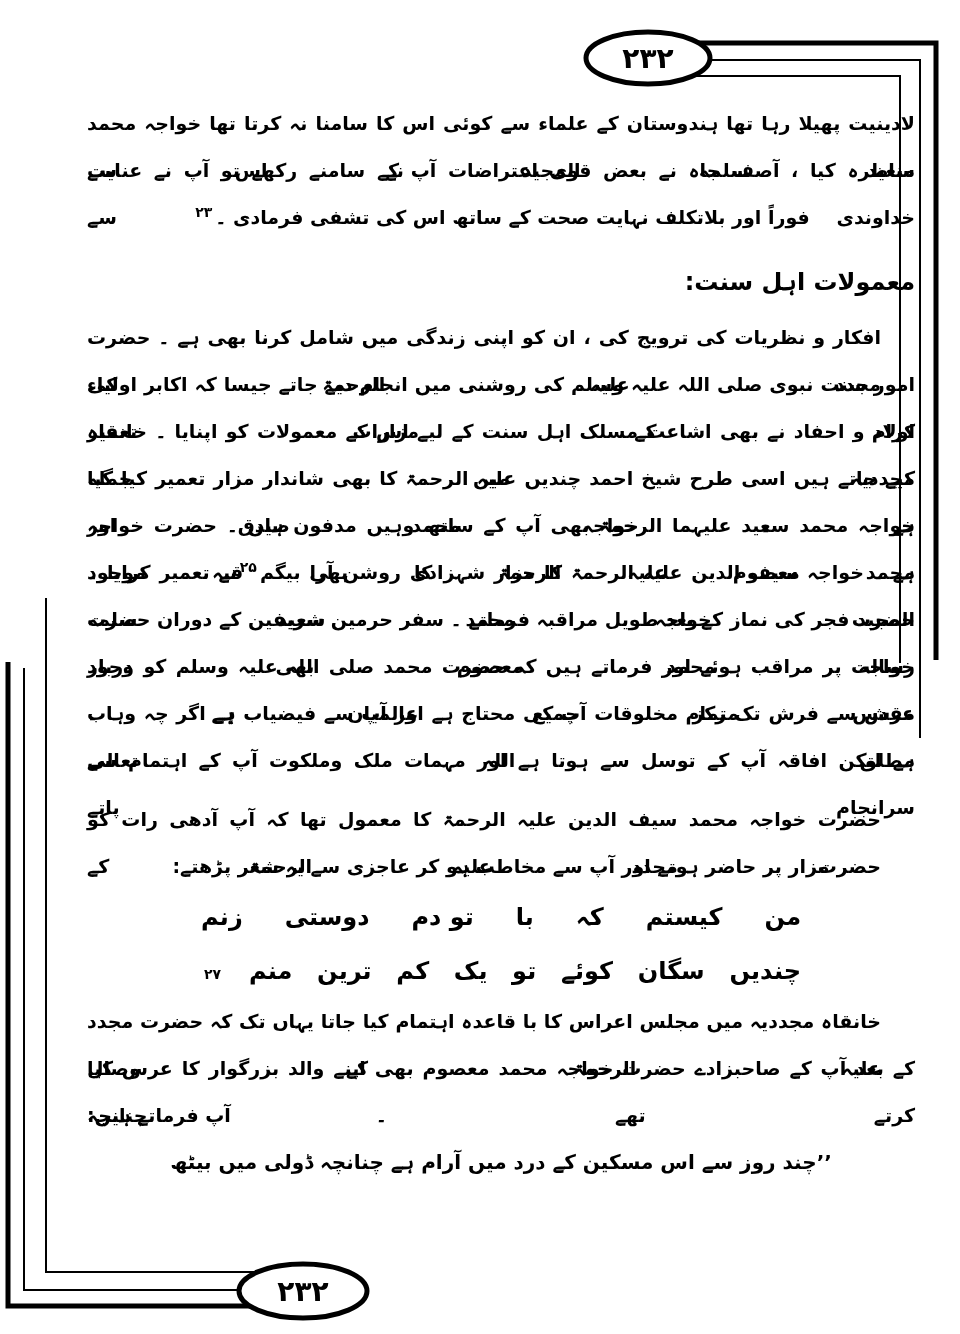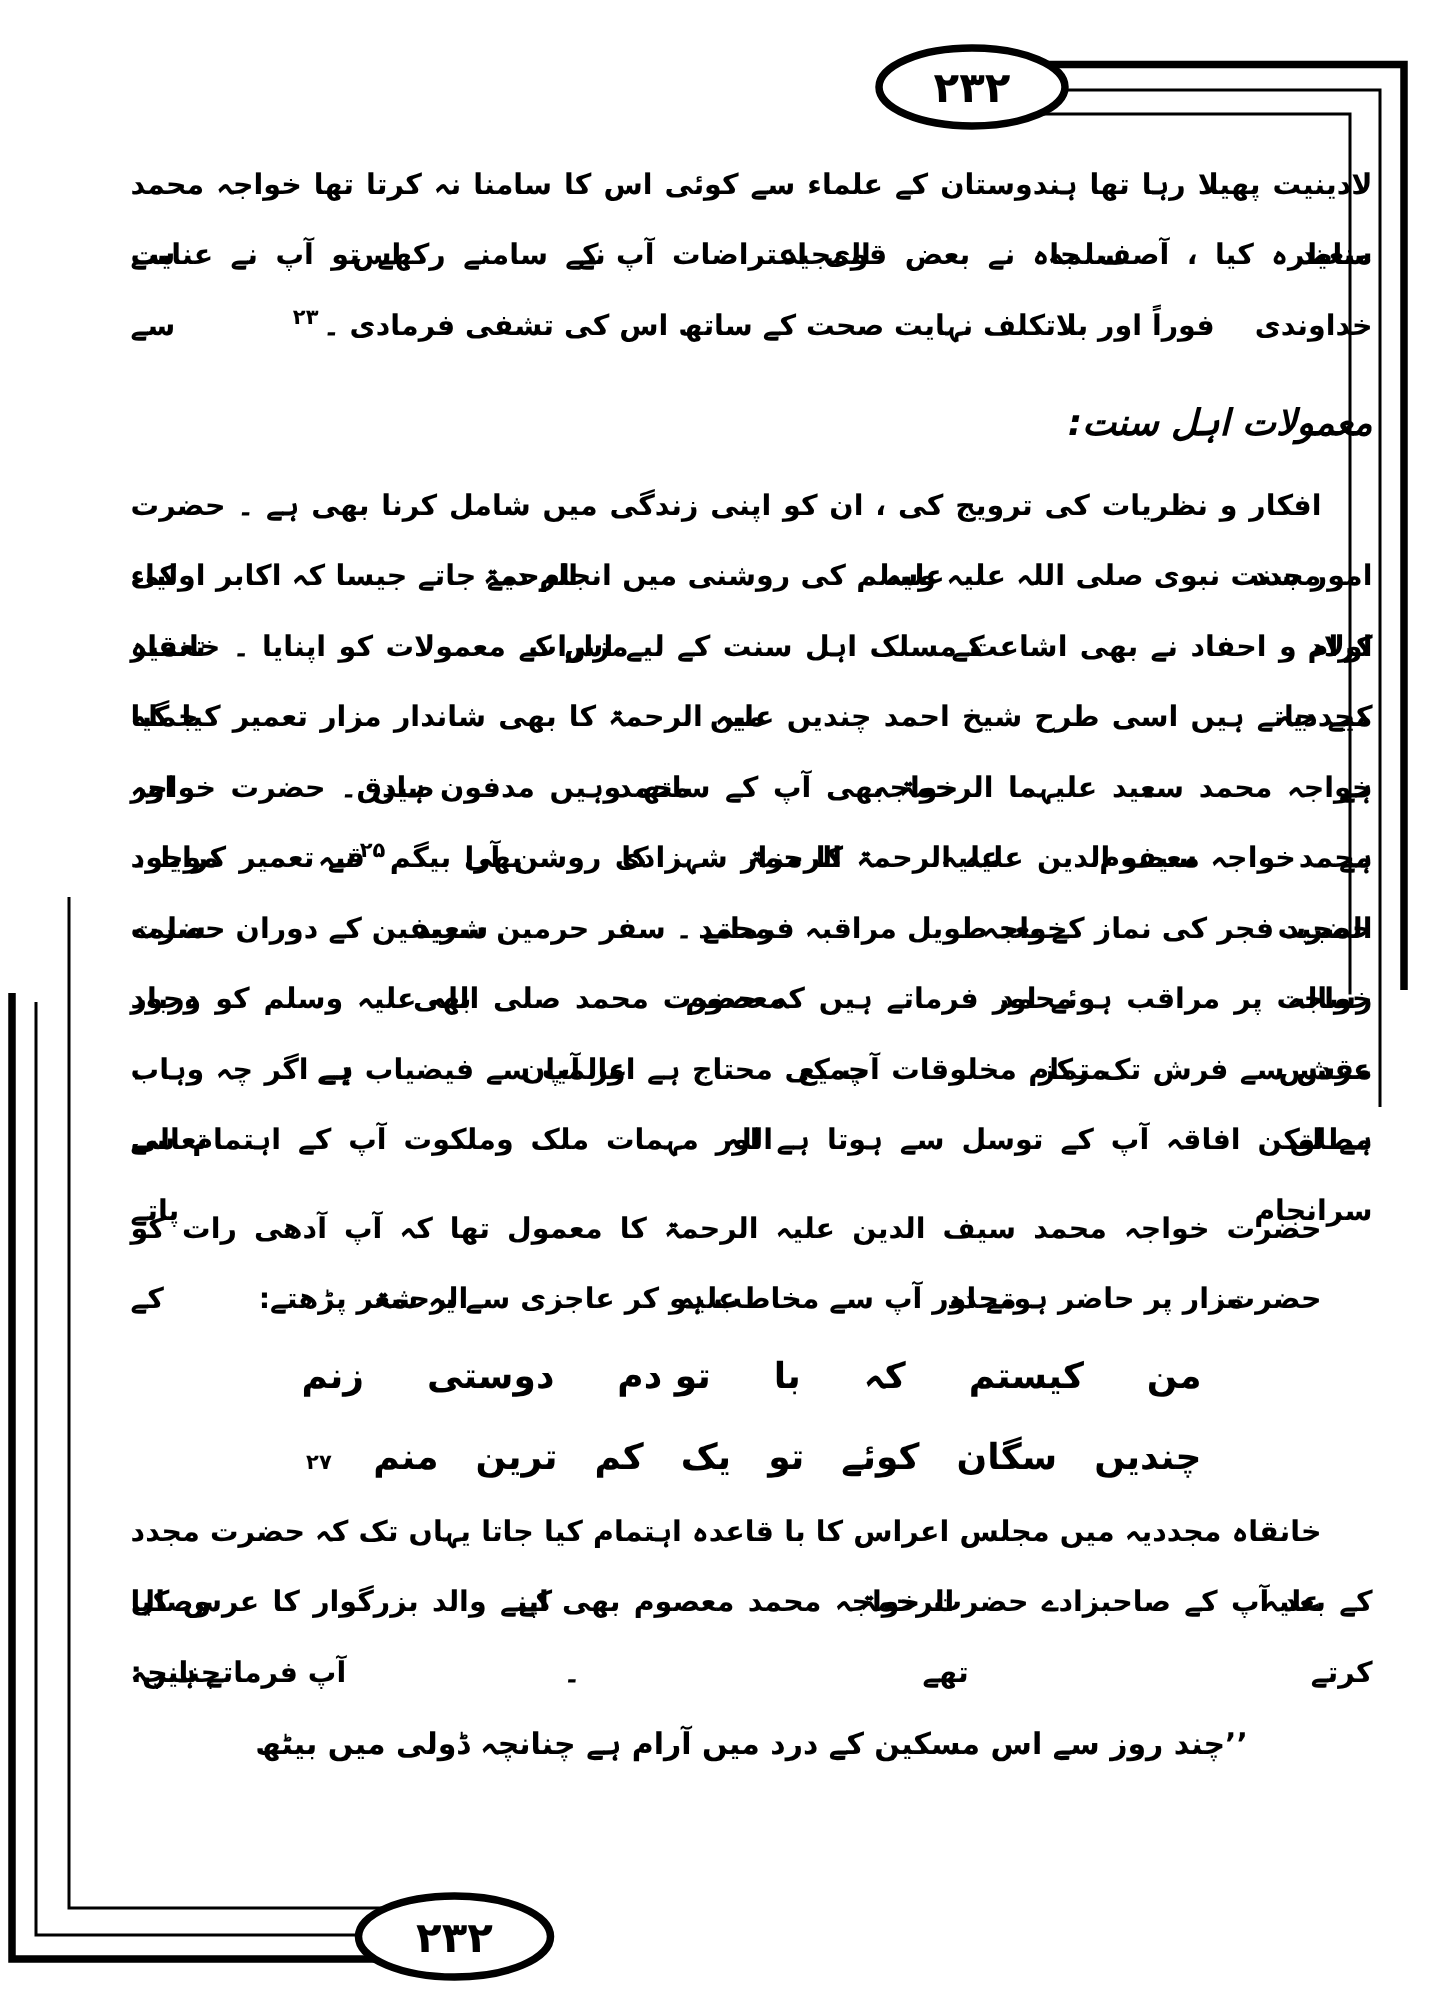--- a/index.html
+++ b/index.html
@@ -7,21 +7,21 @@
        font-family:"DejaVu Sans",sans-serif;}
   .frame-svg{position:absolute;left:0;top:0;z-index:0;}
   .text-area{position:absolute;left:87px;top:100px;width:828px;z-index:1;
              direction:rtl;color:#000;}
   .tl{font-size:19px;font-weight:bold;line-height:47px;height:47px;
       text-align:justify;text-align-last:justify;white-space:normal;overflow:visible;}
   .tl-center{text-align:left;text-align-last:center;}
   .tl-left{text-align:center;text-align-last:left;}
   .tl-indent{padding-right:34px;}
   .heading{font-size:24px;font-weight:bold;line-height:47px;height:47px;
-           margin-top:18px;margin-bottom:8px;text-align:right;text-align-last:right;font-style:italic;}
+           margin-top:18px;margin-bottom:8px;text-align:right;text-align-last:right;}
   .fn{font-size:14px;font-weight:bold;vertical-align:super;line-height:0;
       padding:0 3px;}
   .verse{width:600px;margin:0 auto;font-size:24px;font-weight:bold;}
   .verse-line{display:flex;justify-content:space-between;align-items:baseline;
               height:54px;line-height:54px;}
   .verse-word{white-space:nowrap;}
   .quote-line{font-size:20px;}
   .sec-gap{margin-top:12px;}
 </style>
 </head>

